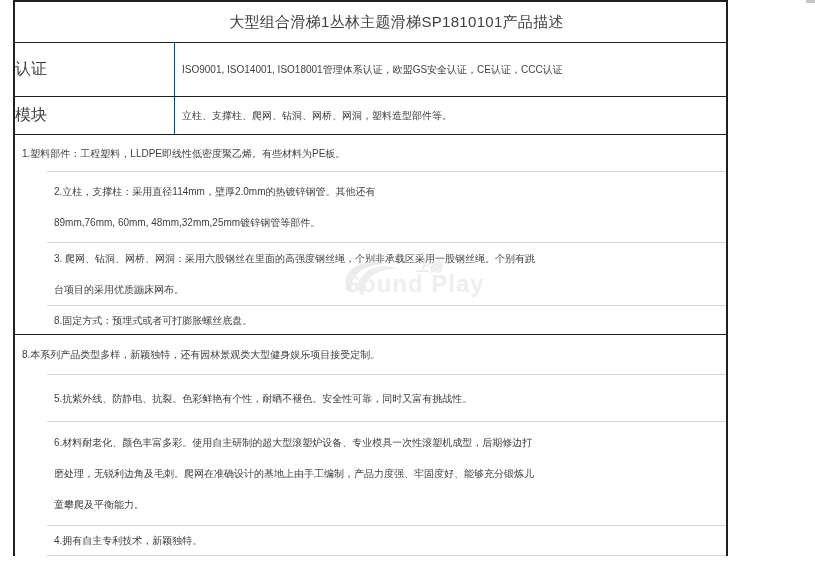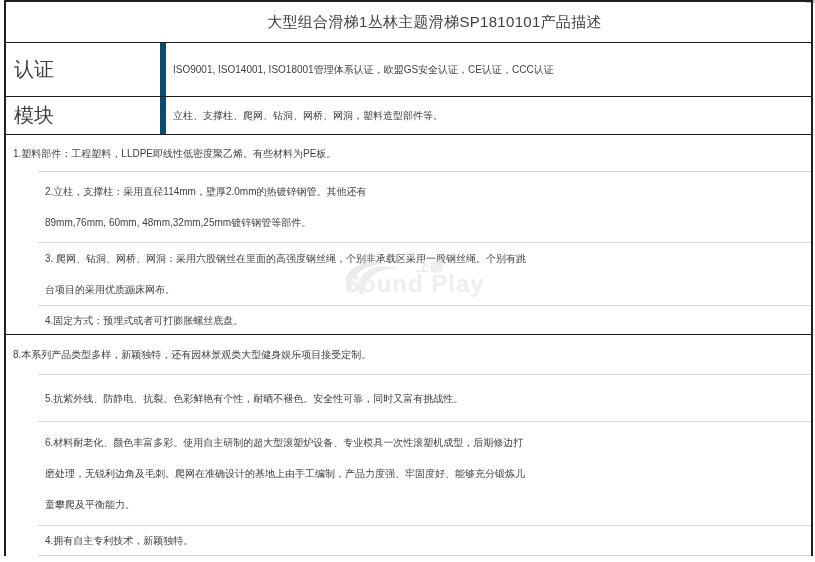--- a/index.html
+++ b/index.html
@@ -6,45 +6,44 @@
   html,body { background:#ffffff; }
   .page {
     position:relative;
     width:815px; height:562px;
     overflow:hidden;
     background:#ffffff;
     font-family:"Liberation Sans","DejaVu Sans",sans-serif;
     color:#3f3f3f;
   }
   .tbl {
-    position:absolute; left:4px; top:0;
-    width:809px;
+    position:absolute; left:13px; top:0;
+    width:715px;
     border-left:2px solid #1f1f1f;
     border-right:2px solid #1f1f1f;
     border-top:2px solid #1f1f1f;
     background:transparent;
   }
   .hrow {
     height:40px;
     display:flex; align-items:center; justify-content:center;
     padding-left:52px;
     font-size:15px;
     letter-spacing:0.3px;
   }
   .row {
     display:flex;
     border-top:1px solid #1f1f1f;
   }
   .lbl {
     width:160px;
     flex:0 0 160px;
-    border-right:6px solid #0c4a6e;
+    border-right:1px solid #0c4a6e;
     display:flex; align-items:center;
-    padding-left:8px;
-    font-size:20px;
+    font-size:16px;
   }
   .cnt {
     flex:1 1 auto;
     display:flex; flex-direction:column;
   }
   .item {
     display:flex; flex-direction:column; justify-content:center;
     padding-left:7px; padding-right:6px;
     font-size:10px;
     line-height:31px;
@@ -104,21 +103,21 @@
       </div>
     </div>
 
     <div class="row">
       <div class="cnt">
         <div class="item" style="height:36px">1.塑料部件：工程塑料，LLDPE即线性低密度聚乙烯。有些材料为PE板。</div>
         <div class="item sep" style="height:71px">2.立柱，支撑柱：采用直径114mm，壁厚2.0mm的热镀锌钢管。其他还有
 89mm,76mm, 60mm, 48mm,32mm,25mm镀锌钢管等部件。</div>
         <div class="item sep" style="height:63px">3. 爬网、钻洞、网桥、网洞：采用六股钢丝在里面的高强度钢丝绳，个别非承载区采用一股钢丝绳。个别有跳
 台项目的采用优质蹦床网布。</div>
-        <div class="item sep" style="height:29px">4.固定方式：预埋式或者可打膨胀螺丝底盘。</div>
+        <div class="item sep" style="height:29px">8.固定方式：预埋式或者可打膨胀螺丝底盘。</div>
       </div>
     </div>
 
     <div class="row">
       <div class="cnt">
         <div class="item" style="height:39px">8.本系列产品类型多样，新颖独特，还有园林景观类大型健身娱乐项目接受定制。</div>
         <div class="item sep" style="height:47px">5.抗紫外线、防静电、抗裂。色彩鲜艳有个性，耐晒不褪色。安全性可靠，同时又富有挑战性。</div>
         <div class="item sep" style="height:104px">6.材料耐老化、颜色丰富多彩。使用自主研制的超大型滚塑炉设备、专业模具一次性滚塑机成型，后期修边打
 磨处理，无锐利边角及毛刺。爬网在准确设计的基地上由手工编制，产品力度强、牢固度好、能够充分锻炼儿
 童攀爬及平衡能力。</div>

